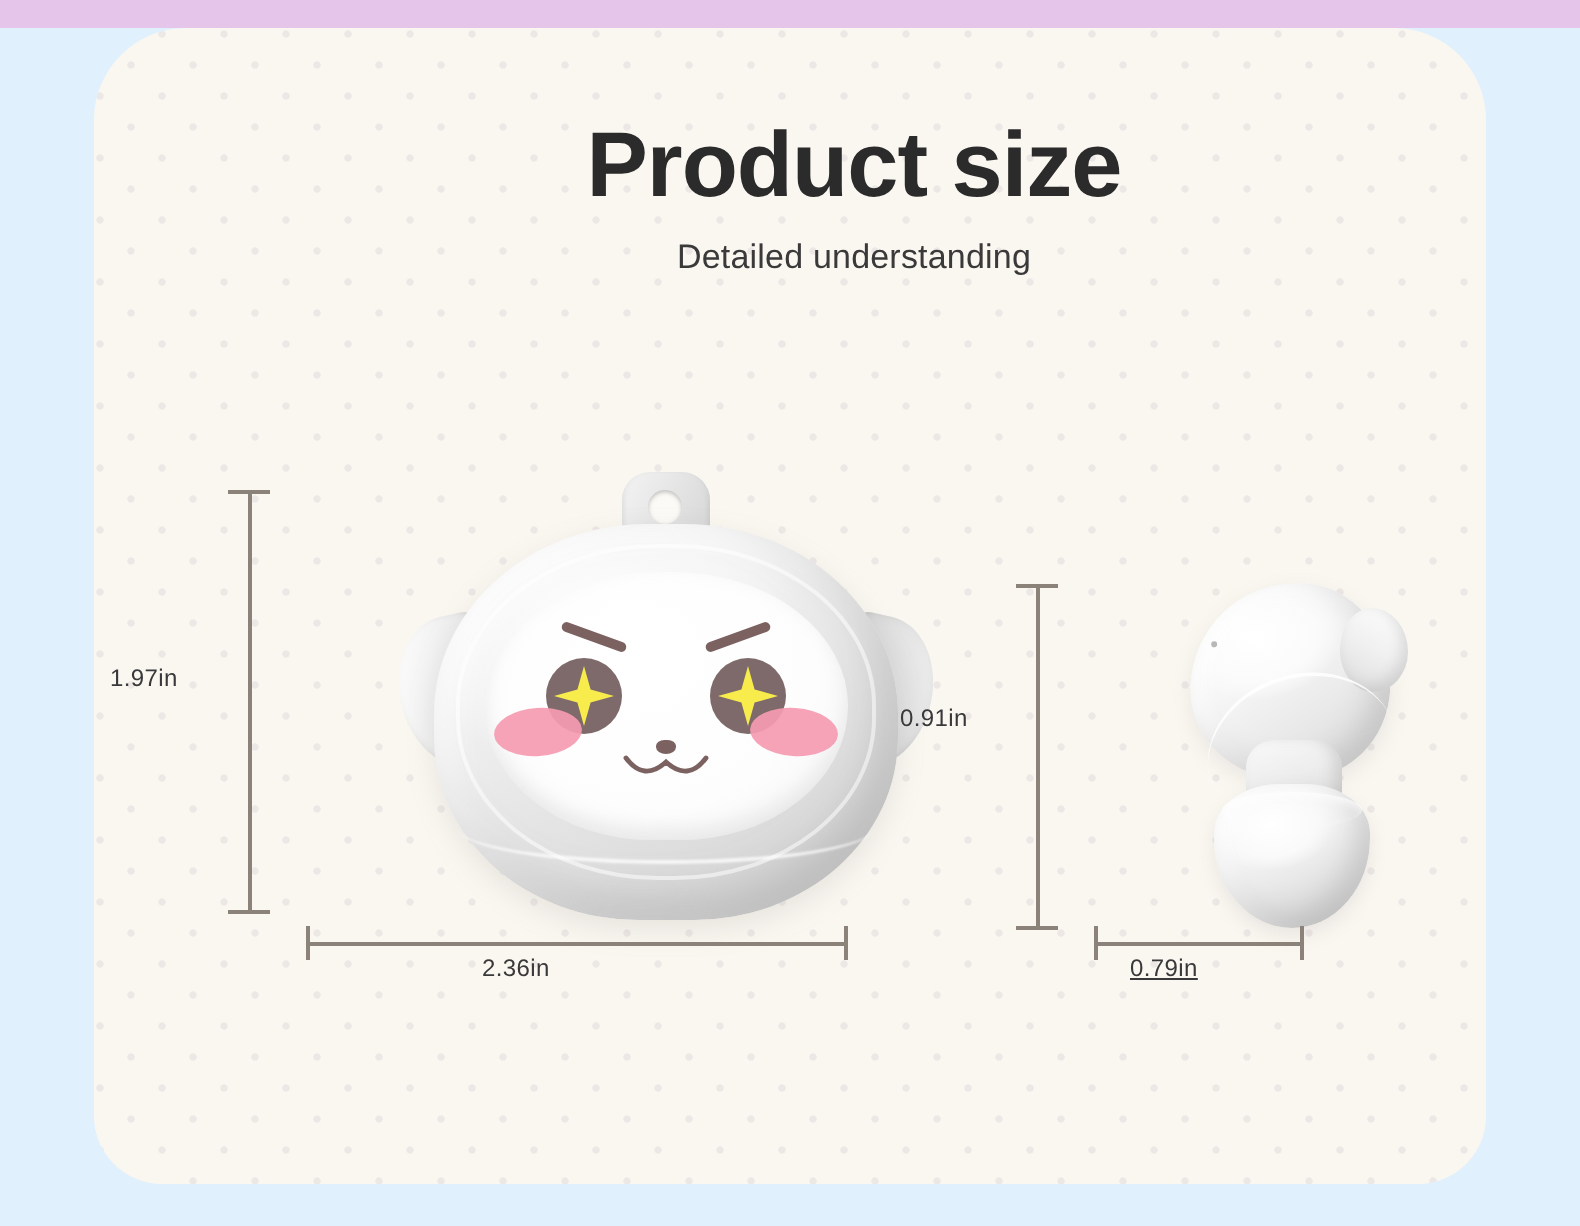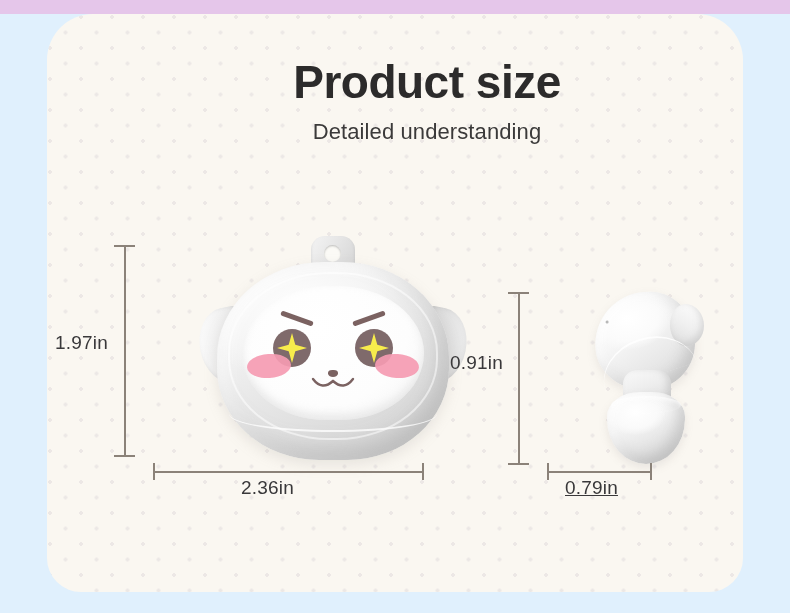--- a/index.html
+++ b/index.html
@@ -64,21 +64,21 @@
   }
   .title {
     font-size: 46px;
     font-weight: bold;
     color: #2c2b2b;
     letter-spacing: -0.5px;
     line-height: 1.05;
   }
   .subtitle {
     margin-top: 13px;
-    font-size: 22px;
+    font-size: 17px;
     color: #3b3a3a;
     letter-spacing: 0.1px;
   }
 
   
   .dim-line-v {
     position: absolute;
     width: 1.6px;
     background: #8b8279;
   }
@@ -94,21 +94,21 @@
     background: #8b8279;
   }
   .cap-v {           
     position: absolute;
     width: 1.6px;
     height: 17px;
     background: #8b8279;
   }
   .dim-label {
     position: absolute;
-    font-size: 19px;
+    font-size: 12px;
     color: #39383a;
     white-space: nowrap;
     letter-spacing: 0.2px;
   }
 
   
   .case-wrap {
     position: absolute;
     left: 152px;
     top: 222px;

